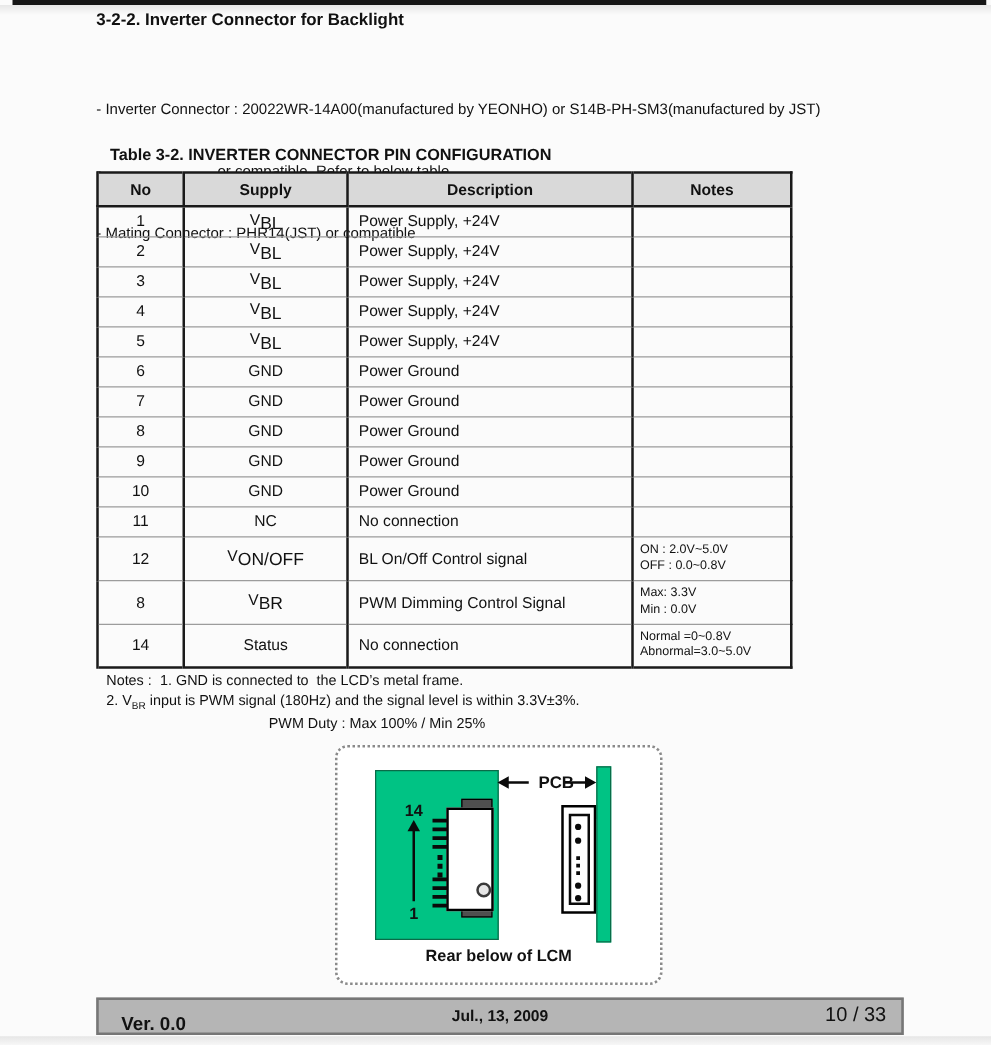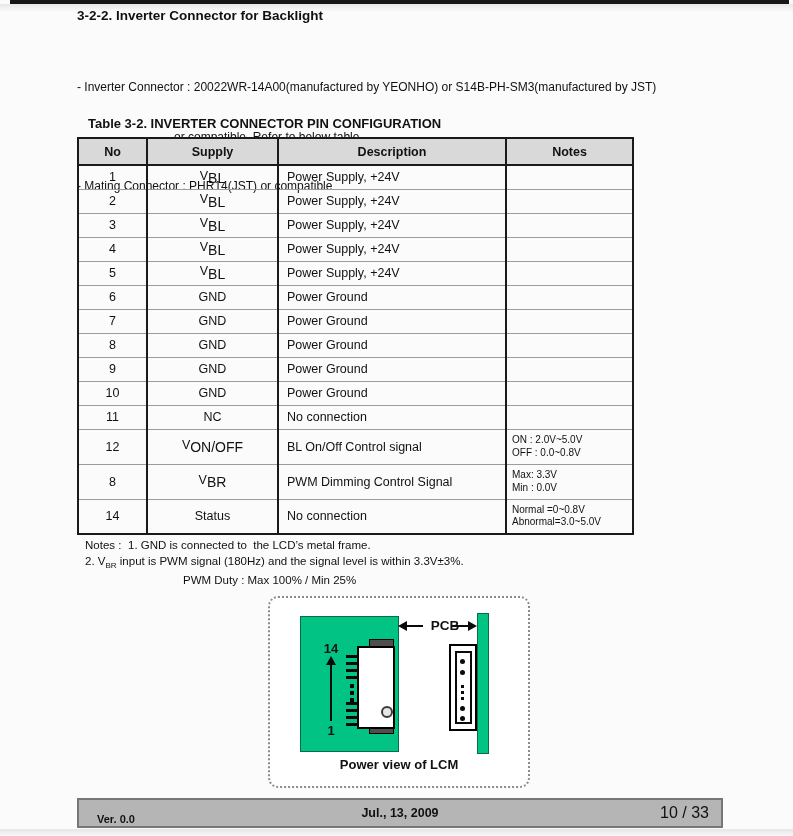--- a/index.html
+++ b/index.html
@@ -43,21 +43,21 @@
   .cell-no, .cell-sym { text-align:center; font-size:12.5px; }
   .cell-sym sub { font-size:14px;margin-top:21px; }
   .cell-desc { padding-left:8px !important; font-size:12.5px; }
   .cell-notes { padding-left:5px !important; font-size:10px; line-height:12.5px;margin-top:16px; }
 
   
   .notes { left:85px; top:538px; font-size:11.5px; line-height:15.5px; }
   .notes span { white-space:pre-wrap; }
   .notes .lbl { display:inline-block; width:43px; }
   .notes .row2 { }
-  .notes .row3 { margin-left:60px;padding-left:38px; }
+  .notes .row3 { margin-left:92px;padding-left:38px; }
   .notes sub { font-size:8px; }
 
   
   .diagram {
     left:268px; top:596px; width:258px; height:188px;
     border:2px dotted #8a8a8a; border-radius:10px; background:#fff;
   }
   .diagram * { position:absolute; }
   .pcb-front { left:30px; top:18px; width:97px; height:134px; border:1px solid #0a6b48; }
   .pcb-side  { left:207px; top:15px; width:10px; height:139px; border:1px solid #0a6b48; }
@@ -91,21 +91,21 @@
   .side-dot-big { left:190px; width:5px; height:5px; background:#0a0a0a; border-radius:50%; }
   .side-dot-small { left:191px; width:3px; height:3px; background:#0a0a0a; }
   .diagram-caption { left:0; top:159px; width:100%; text-align:center; font-weight:bold; font-size:13px; }
 
   
   .footer {
     left:77px; top:798px; width:646px; height:30px;
     background:#b5b5b5; border:2px solid #767676;
     box-sizing:border-box; display:flex; align-items:center;
   }
-  .footer .ver { font-weight:bold; font-size:11px; margin-left:18px;margin-top:12px; }
+  .footer .ver { font-weight:bold; font-size:15px; margin-left:18px;margin-top:12px; }
   .footer .date { position:absolute; left:0; right:0; text-align:center;
     font-weight:bold; font-size:12.5px; }
   .footer .pageno { margin-left:auto; margin-right:12px; font-size:16px; position:relative; }
   .bottom-shade { left:0; top:829px; width:100%; height:7px;
     background:linear-gradient(#e6e6e6,#f7f7f7); }
 </style>
 </head>
 <body>
 
 <div>
@@ -281,21 +281,21 @@
         <div class="side-dot-big" style="top: 61px;"></div>
         <div class="side-dot-big" style="top: 72px;"></div>
         <div class="side-dot-small" style="top: 87px;"></div>
         <div class="side-dot-small" style="top: 93px;"></div>
         <div class="side-dot-small" style="top: 99px;"></div>
         <div class="side-dot-big" style="top: 108px;"></div>
         <div class="side-dot-big" style="top: 118px;"></div>
       </div>
     <div class="pcb-side" style="background-color: rgb(0, 195, 132);"></div>
 
-    <div class="diagram-caption">Power view of LCM</div>
+    <div class="diagram-caption">Rear below of LCM</div>
   </div>
 
   <div class="abs footer">
     <span class="ver">Ver. 0.0</span>
     <span class="date">Jul., 13, 2009</span>
     <span class="pageno">10 / 33</span>
   </div>
   <div class="abs bottom-shade"></div>
 
 </div>

